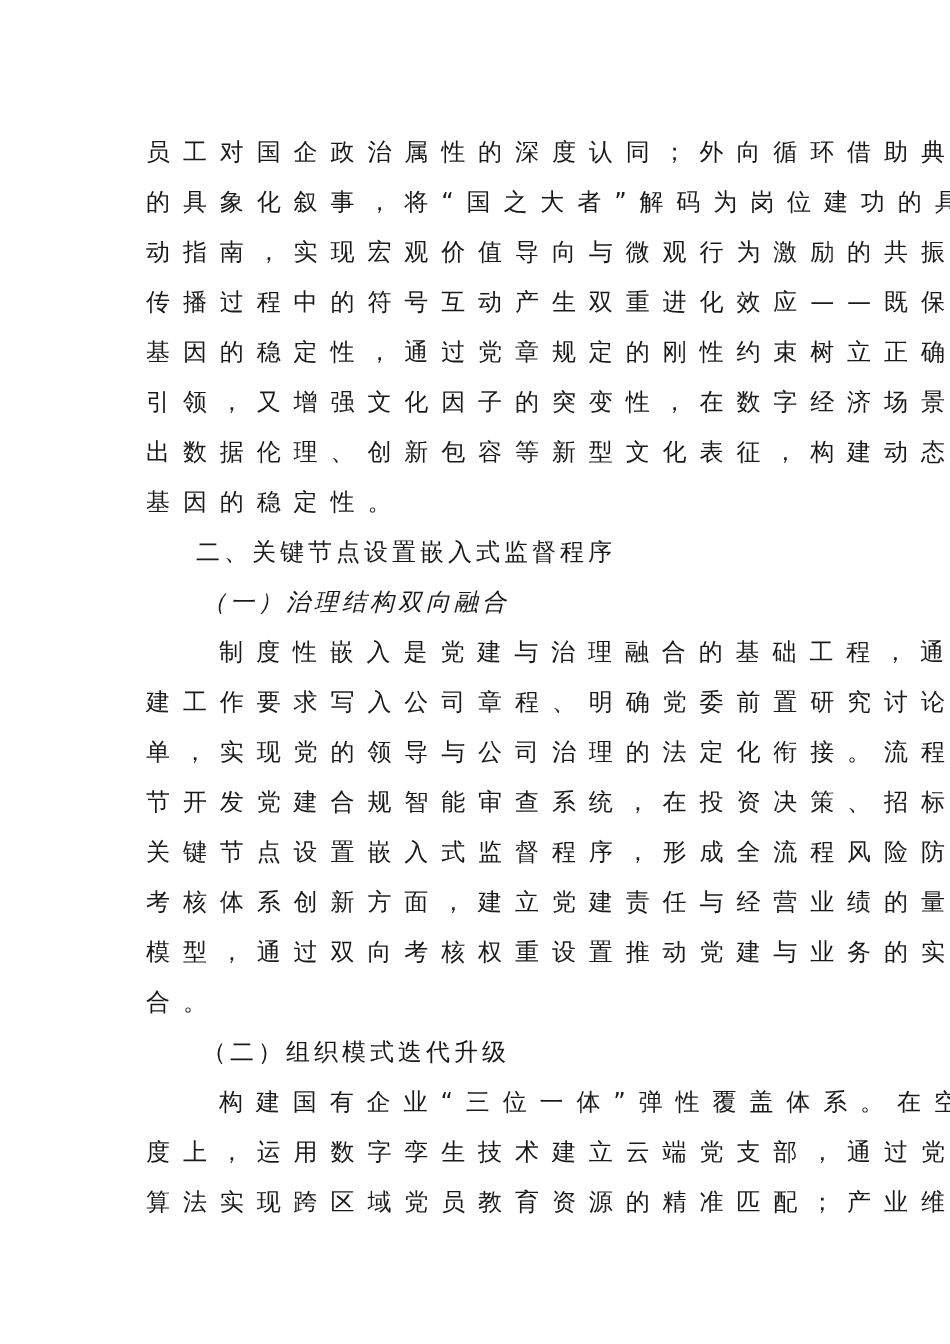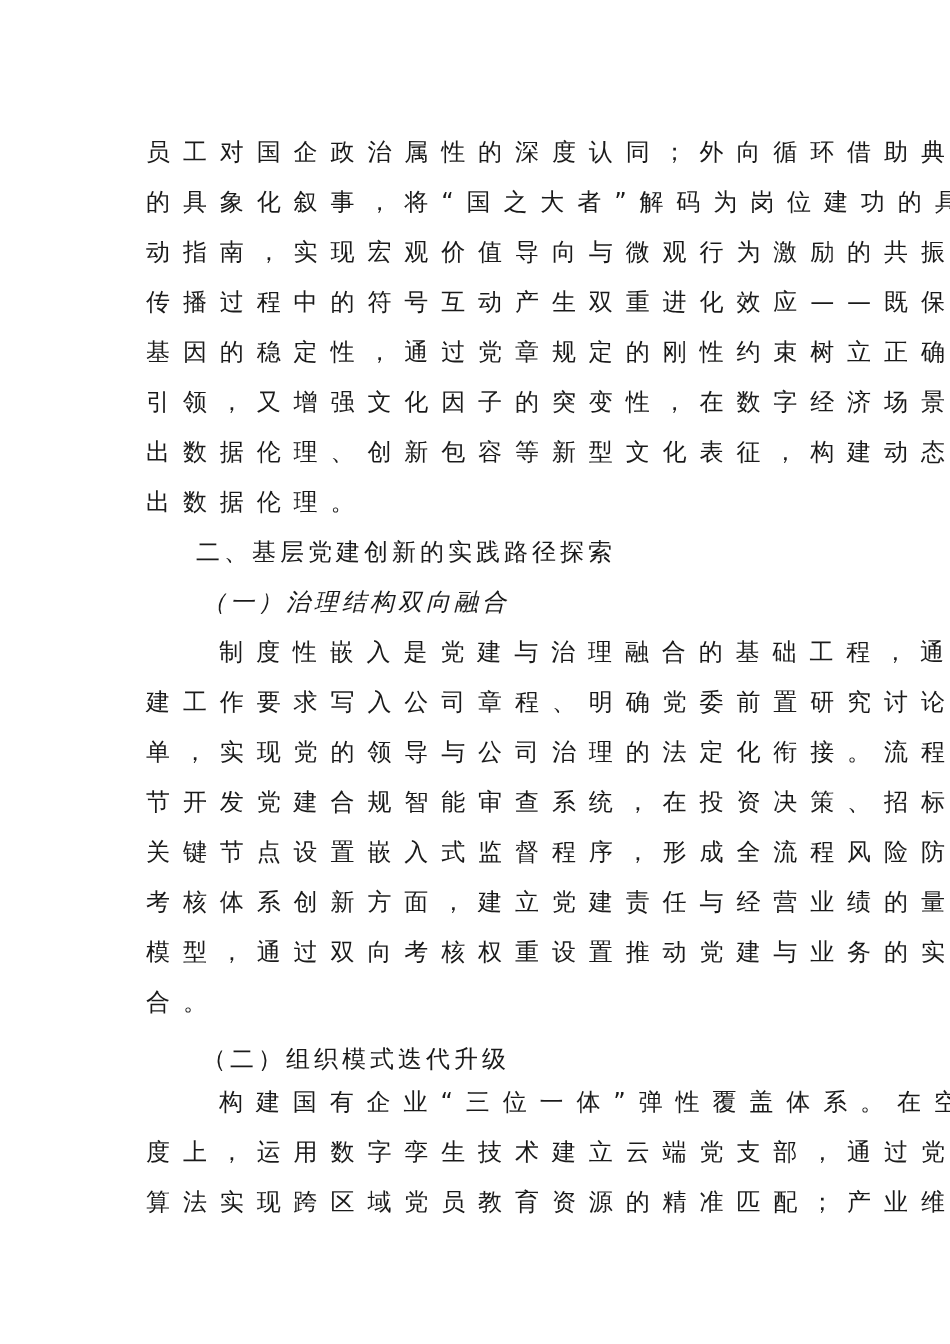--- a/index.html
+++ b/index.html
@@ -16,28 +16,28 @@
 <body>
 
 <div class="page" id="page">
     <div class="line" style="top: 0px;">员工对国企政治属性的深度认同；外向循环借助典型选树</div>
     <div class="line" style="top: 50px;">的具象化叙事，将“国之大者”解码为岗位建功的具体行</div>
     <div class="line" style="top: 100px;">动指南，实现宏观价值导向与微观行为激励的共振。文化</div>
     <div class="line" style="top: 150px;">传播过程中的符号互动产生双重进化效应——既保持制度</div>
     <div class="line" style="top: 200px;">基因的稳定性，通过党章规定的刚性约束树立正确的价值</div>
     <div class="line" style="top: 250px;">引领，又增强文化因子的突变性，在数字经济场景中衍生</div>
     <div class="line" style="top: 300px;">出数据伦理、创新包容等新型文化表征，构建动态演进的</div>
-    <div class="line" style="top: 350px;">出数据伦理。</div>
-    <div class="line heading-indent" style="top: 400px;">二、基层党建创新的实践路径探索</div>
+    <div class="line" style="top: 350px;">基因的稳定性。</div>
+    <div class="line heading-indent" style="top: 400px;">二、关键节点设置嵌入式监督程序</div>
     <div class="line sub-indent" style="top: 450px; font-style: italic;">（一）治理结构双向融合</div>
     <div class="line indent" style="top: 500px;">制度性嵌入是党建与治理融合的基础工程，通过将党</div>
     <div class="line" style="top: 550px;">建工作要求写入公司章程、明确党委前置研究讨论事项清</div>
     <div class="line" style="top: 600px;">单，实现党的领导与公司治理的法定化衔接。流程再造环</div>
     <div class="line" style="top: 650px;">节开发党建合规智能审查系统，在投资决策、招标采购等</div>
     <div class="line" style="top: 700px;">关键节点设置嵌入式监督程序，形成全流程风险防控机制</div>
     <div class="line" style="top: 750px;">考核体系创新方面，建立党建责任与经营业绩的量化关联</div>
     <div class="line" style="top: 800px;">模型，通过双向考核权重设置推动党建与业务的实质性融</div>
     <div class="line" style="top: 850px;">合。</div>
-    <div class="line sub-indent" style="top: 900px; margin-top: 7px;">（二）组织模式迭代升级</div>
+    <div class="line sub-indent" style="top: 900px;">（二）组织模式迭代升级</div>
     <div class="line indent" style="top: 950px;">构建国有企业“三位一体”弹性覆盖体系。在空间维</div>
     <div class="line" style="top: 1000px;">度上，运用数字孪生技术建立云端党支部，通过党员画像</div>
     <div class="line" style="top: 1050px;">算法实现跨区域党员教育资源的精准匹配；产业维度中，</div>
   </div>
 
 </body></html>

